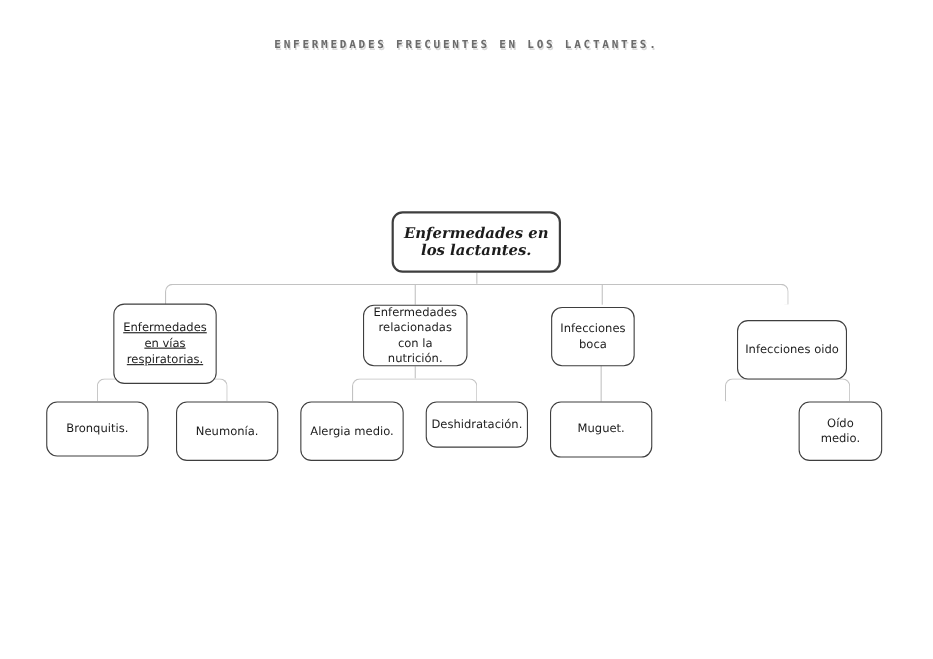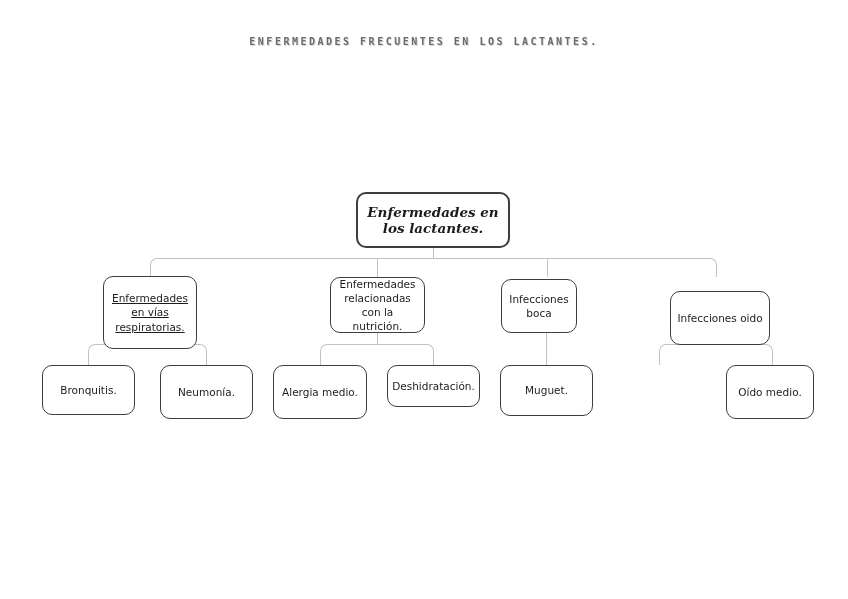--- a/index.html
+++ b/index.html
@@ -43,21 +43,21 @@
   .node-b1{left:103px;top:276px;width:94px;height:73px;text-decoration:underline;}
   .node-b2{left:330px;top:277px;width:95px;height:56px;}
   .node-b3{left:501px;top:279px;width:76px;height:54px;}
   .node-b4{left:670px;top:279px;width:100px;height:54px;margin-top:12px;}
   .node-l1{left:42px; top:365px;width:93px;height:50px;}
   .node-l2{left:160px;top:365px;width:93px;height:54px;}
   .node-l3{left:273px;top:365px;width:94px;height:54px;}
   .node-l4{left:387px;top:365px;width:93px;height:41px;}
   .node-l5{left:500px;top:365px;width:93px;height:51px;}
   .node-l6{left:613px;top:365px;width:93px;height:54px;}
-  .node-l7{left:726px;top:365px;width:88px;height:54px;}
+  .node-l7{left:726px;top:365px;width:76px;height:54px;}
   
   .conn{
     position:absolute;
     border:0 solid #c2c2c2;
   }
   .conn.v{border-left-width:1.4px;width:0;}
   .conn.rail{
     border-top-width:1.4px;
     border-left-width:1.4px;
     border-right-width:1.4px;

